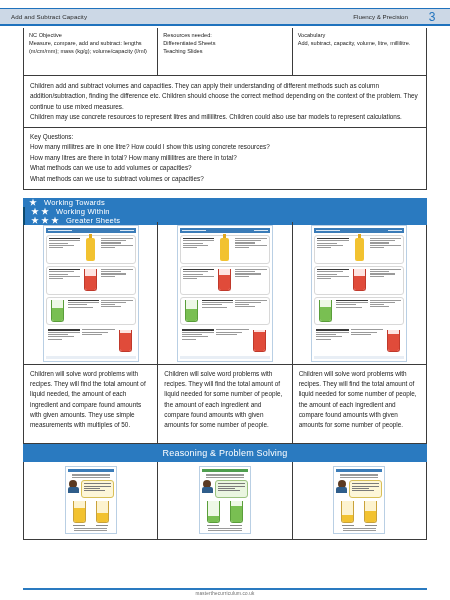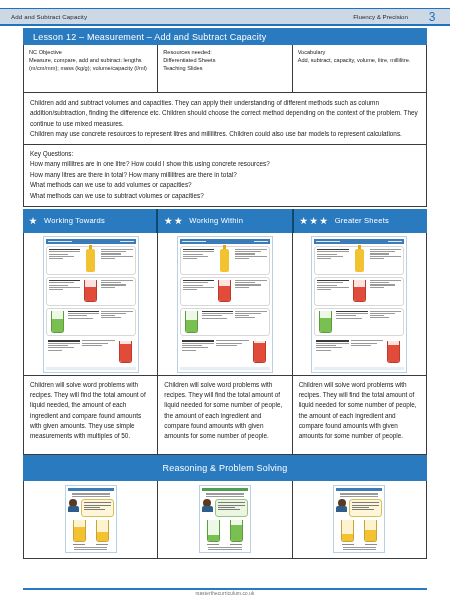--- a/index.html
+++ b/index.html
@@ -59,21 +59,21 @@
   }
   .narr-box p{
     margin:0;font-size:6.4px;line-height:1.6;color:#1c1c1c;
   }
   .kq-box{
     border:1px solid #3b3b3b;border-top:none;box-sizing:border-box;
     padding:4px 6px 5px 6px;
   }
   .kq-box p{margin:0;font-size:6.4px;line-height:1.62;color:#1c1c1c;}
   
-  .star-row{display:flex;height:24px;margin-top:2px;}
+  .star-row{display:flex;height:24px;margin-top:8px;flex-direction:column;}
   .star-col{
     background:#2a7ac0;color:#fff;flex:1 1 0;
     display:flex;align-items:center;padding-left:6px;box-sizing:border-box;
   }
   .star-col + .star-col{border-left:2px solid #0c4a6e;}
   .stars{display:flex;gap:2px;margin-right:7px;}
   .star{
     width:8px;height:8px;background:#ffffff;
     clip-path:polygon(50% 0%,61% 35%,98% 35%,68% 57%,79% 91%,50% 70%,21% 91%,32% 57%,2% 35%,39% 35%);
   }
@@ -135,21 +135,21 @@
   .ws-foot{height:3px;background:#e8eef5;margin-top:2px;}
   
   .desc-row{display:flex;border:1px solid #3b3b3b;border-top:none;box-sizing:border-box;}
   .desc-col{
     flex:1 1 0;padding:4px 5px 4px 6px;box-sizing:border-box;
     font-size:6.4px;line-height:1.6;color:#1c1c1c;min-height:78px;
   }
   .desc-col + .desc-col{border-left:1px solid #3b3b3b;}
   
   .reason-bar{
-    background:#2a7ac0;color:#fff;height:26px;
+    background:#2a7ac0;color:#fff;height:18px;
     display:flex;align-items:center;justify-content:center;
     font-size:9px;letter-spacing:.2px;
   }
   .reason-thumbs{
     display:flex;border:1px solid #3b3b3b;border-top:none;box-sizing:border-box;
     height:78px;
   }
   .rt-col{
     flex:1 1 0;display:flex;align-items:center;justify-content:center;
   }
@@ -198,23 +198,20 @@
 <body>
 
 <div class="page-header">
   <span class="ph-left">Add and Subtract Capacity</span>
   <span class="ph-right">Fluency &amp; Precision</span>
   <span class="ph-page">3</span>
 </div>
 
 <div class="sheet">
 
-  <div class="lesson-bar">
-    <span>Lesson 12 – Measurement – Add and Subtract Capacity</span>
-  </div>
 
   <div class="obj-table">
     <div class="obj-cell">
       <span class="ttl">NC Objective</span>
       <span>Measure, compare, add and subtract: lengths (m/cm/mm); mass (kg/g); volume/capacity (l/ml)</span>
     </div>
     <div class="obj-cell">
       <span class="ttl">Resources needed:</span>
       <span style="white-space:pre-line">Differentiated Sheets
 Teaching Slides</span>

